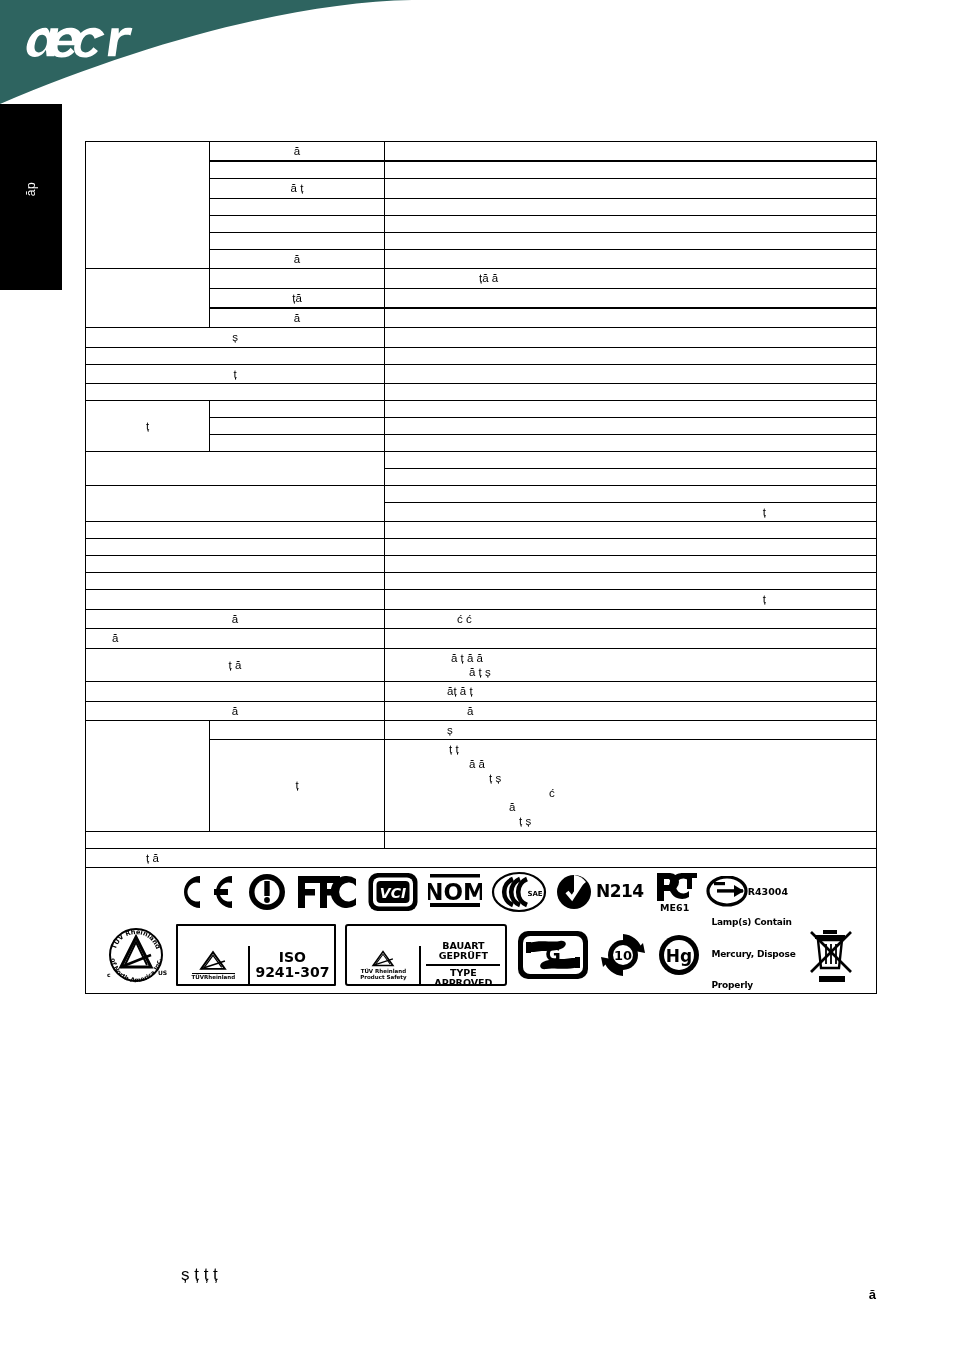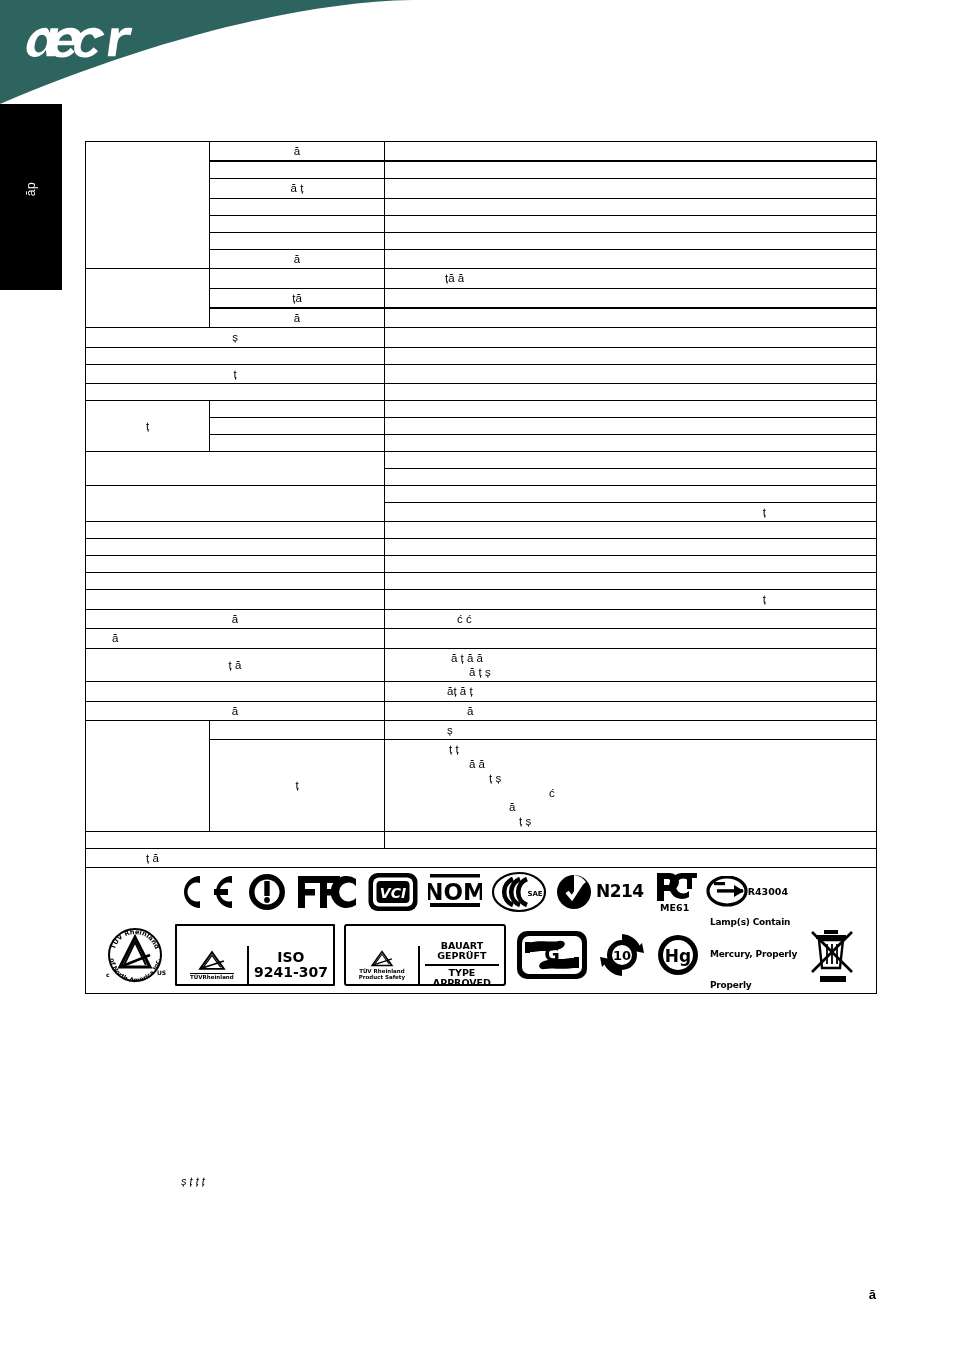--- a/index.html
+++ b/index.html
@@ -63,22 +63,22 @@
   .mid{font-size:9.5px;font-weight:bold;font-family:"DejaVu Sans",sans-serif;text-align:center;line-height:1.1;}
   .big{font-size:14px;font-weight:bold;font-family:"DejaVu Sans",sans-serif;text-align:center;line-height:1.05;}
   .hgline{border-top:2px solid #000;width:100%;margin:2px 0;}
   .mercury-txt{
     font-family:"DejaVu Sans",sans-serif;font-weight:bold;font-size:9px;
     line-height:1.08;letter-spacing:-.2px;gap:22px;
   }
 
   
   #footer-note{
-    position:absolute;left:85px;top:1173px;width:791px;
-    font-size:11px;line-height:1.6;color:#000;font-style:italic;
+    position:absolute;left:85px;top:1261px;width:791px;
+    font-size:17px;line-height:1.6;color:#000;
   }
   #footer-right{
     position:absolute;right:78px;top:1287px;
     font-size:13px;font-weight:bold;color:#000;
   }
 </style>
 </head>
 <body>
 
 <div id="banner">
@@ -134,21 +134,21 @@
     <td class="c-left"></td>
   </tr>
   <tr>
     <td class="c-center">ă</td>
     <td class="c-left"></td>
   </tr>
 
   <tr>
     <td rowspan="3" class="c-center blank"></td>
     <td class="c-center"></td>
-    <td class="c-left" style="padding-left:60px">ță        ă</td>
+    <td class="c-left" style="padding-left:94px">ță        ă</td>
   </tr>
   <tr>
     <td class="c-center thickbot">ță</td>
     <td class="c-left thickbot"></td>
   </tr>
   <tr>
     <td class="c-center">ă</td>
     <td class="c-left"></td>
   </tr>
 
@@ -443,21 +443,21 @@
           <span class="cert">
             <svg width="46" height="46" viewBox="0 0 46 46">
               <circle cx="23" cy="23" r="20" fill="#000"></circle>
               <circle cx="23" cy="23" r="15" fill="#fff"></circle>
               <text x="23" y="30" font-family="DejaVu Sans, sans-serif" font-size="17" font-weight="bold" fill="#000" text-anchor="middle">Hg</text>
             </svg>
           </span>
 
           <span class="cert mercury-txt" style="flex-direction:column;align-items:flex-start">
             <span>Lamp(s) Contain</span>
-            <span>Mercury, Properly</span>
+            <span>Mercury, Dispose</span>
             <span>Properly</span>
           </span>
 
           <span class="cert">
             <svg width="52" height="58" viewBox="0 0 52 58">
               <rect x="18" y="4" width="14" height="4" fill="#000"></rect>
               <rect x="10" y="9" width="30" height="4" fill="#000"></rect>
               <path d="M13,14 L37,14 L34,42 L16,42 Z" fill="none" stroke="#000" stroke-width="2.4"></path>
               <line x1="21" y1="18" x2="21" y2="38" stroke="#000" stroke-width="1.8"></line>
               <line x1="26" y1="18" x2="26" y2="38" stroke="#000" stroke-width="1.8"></line>

